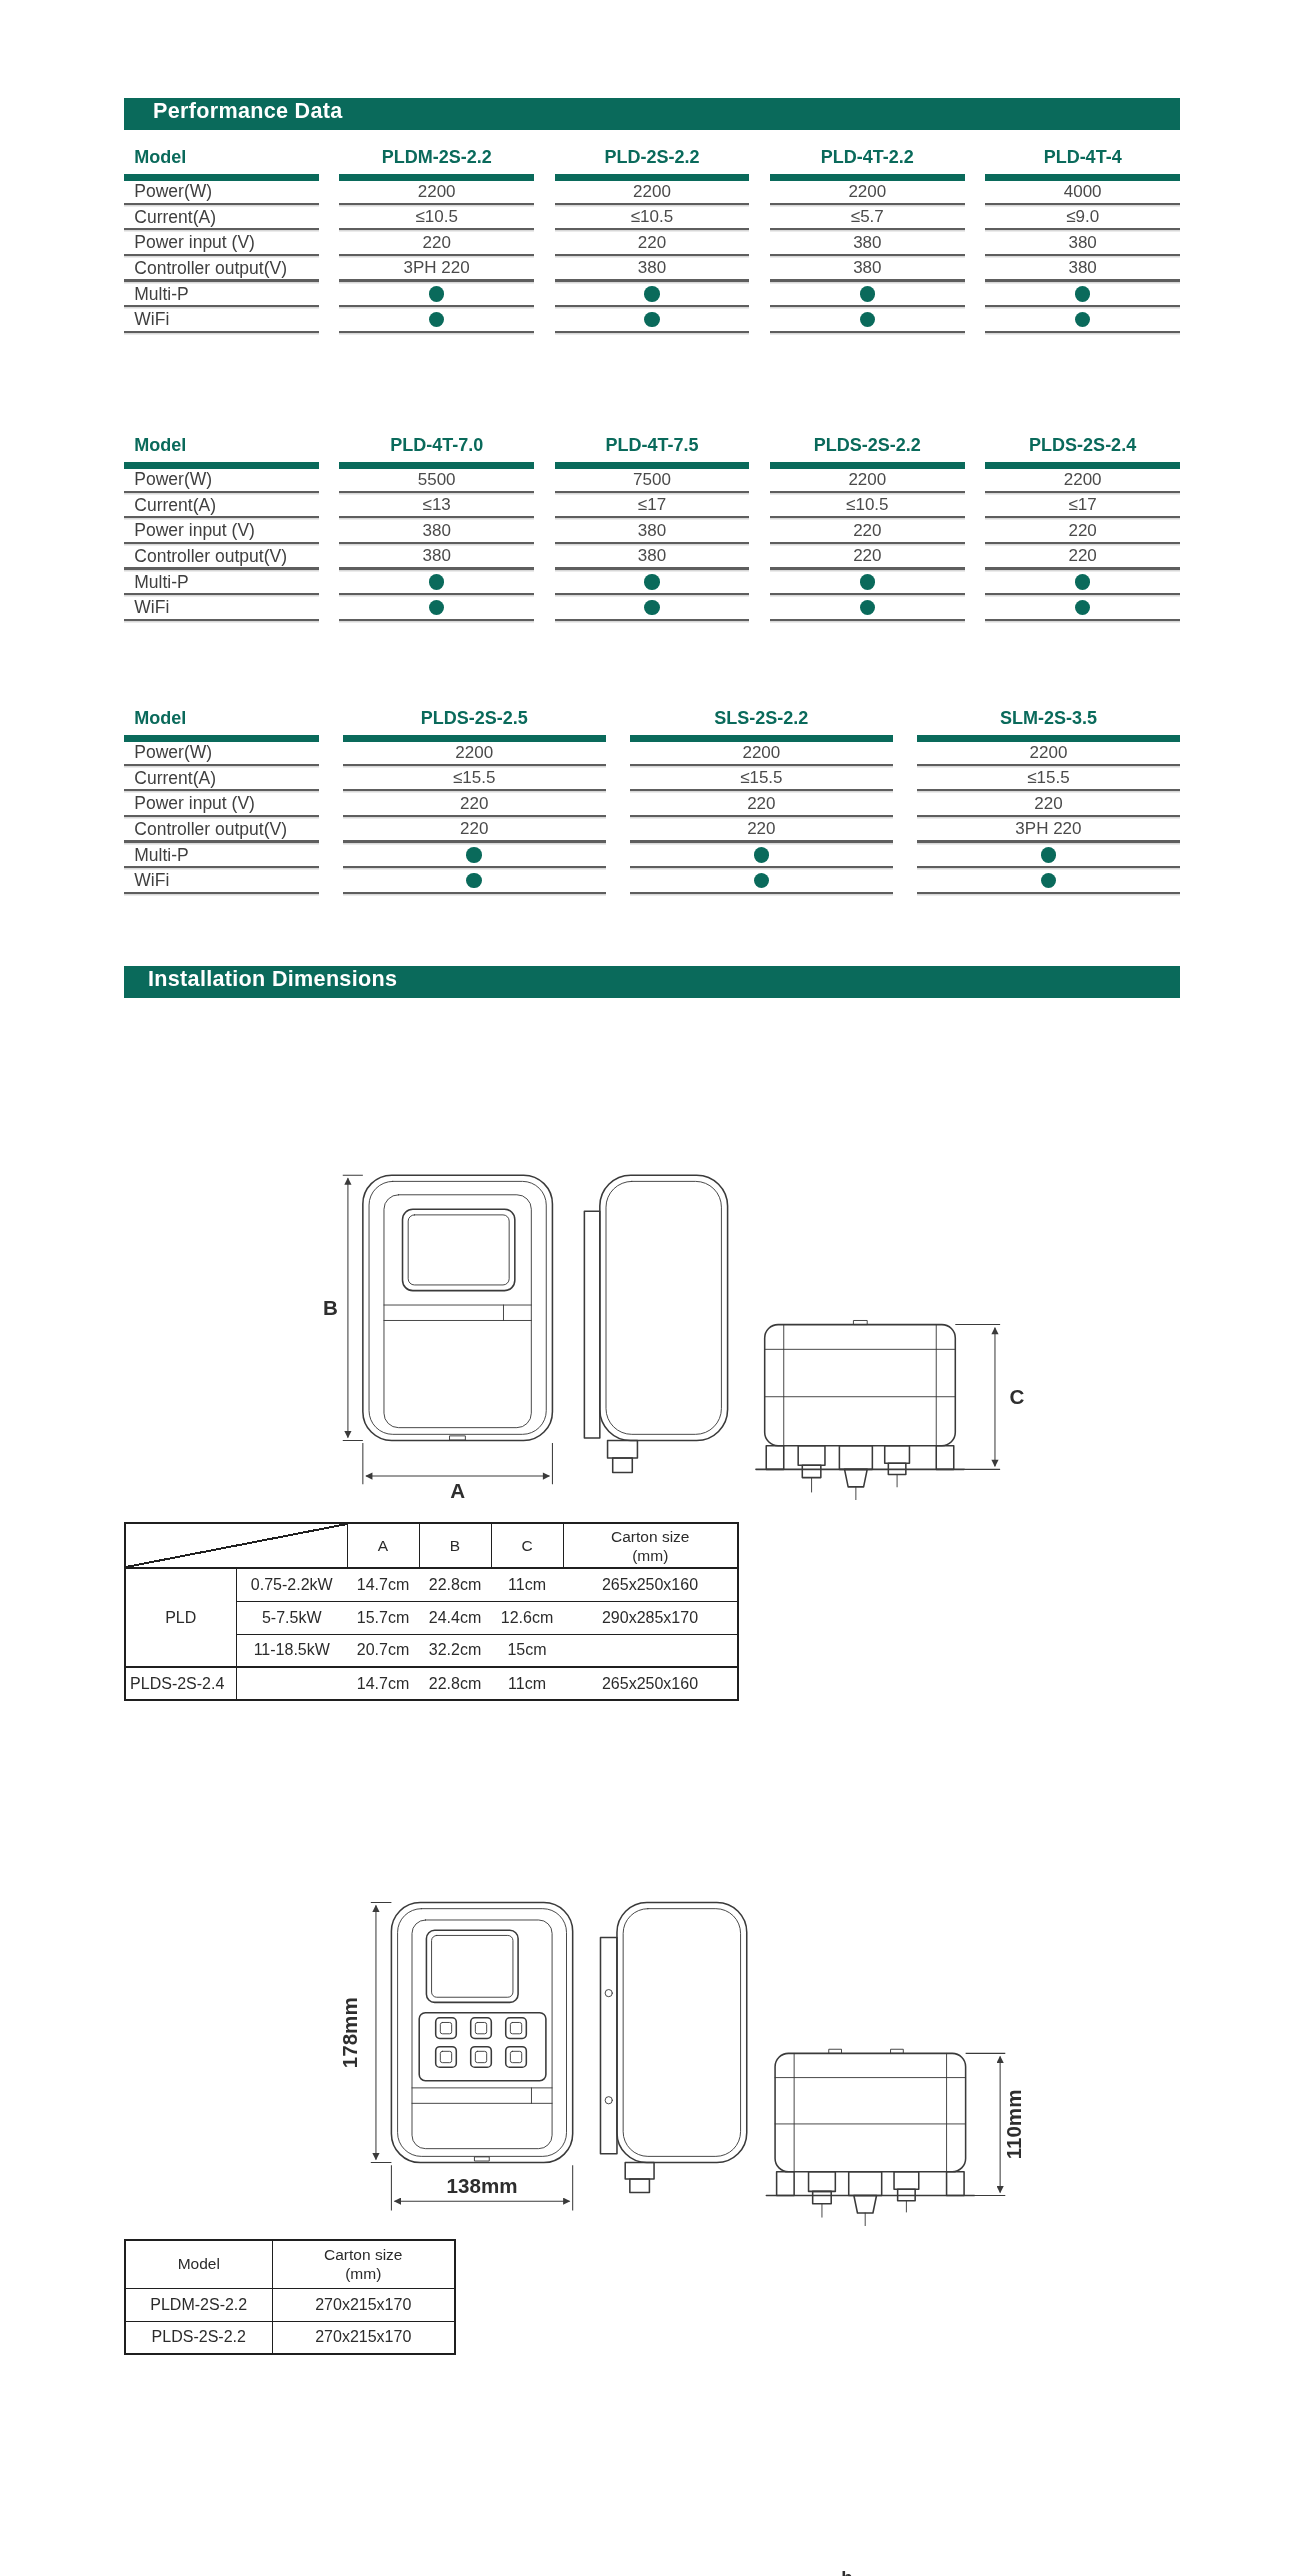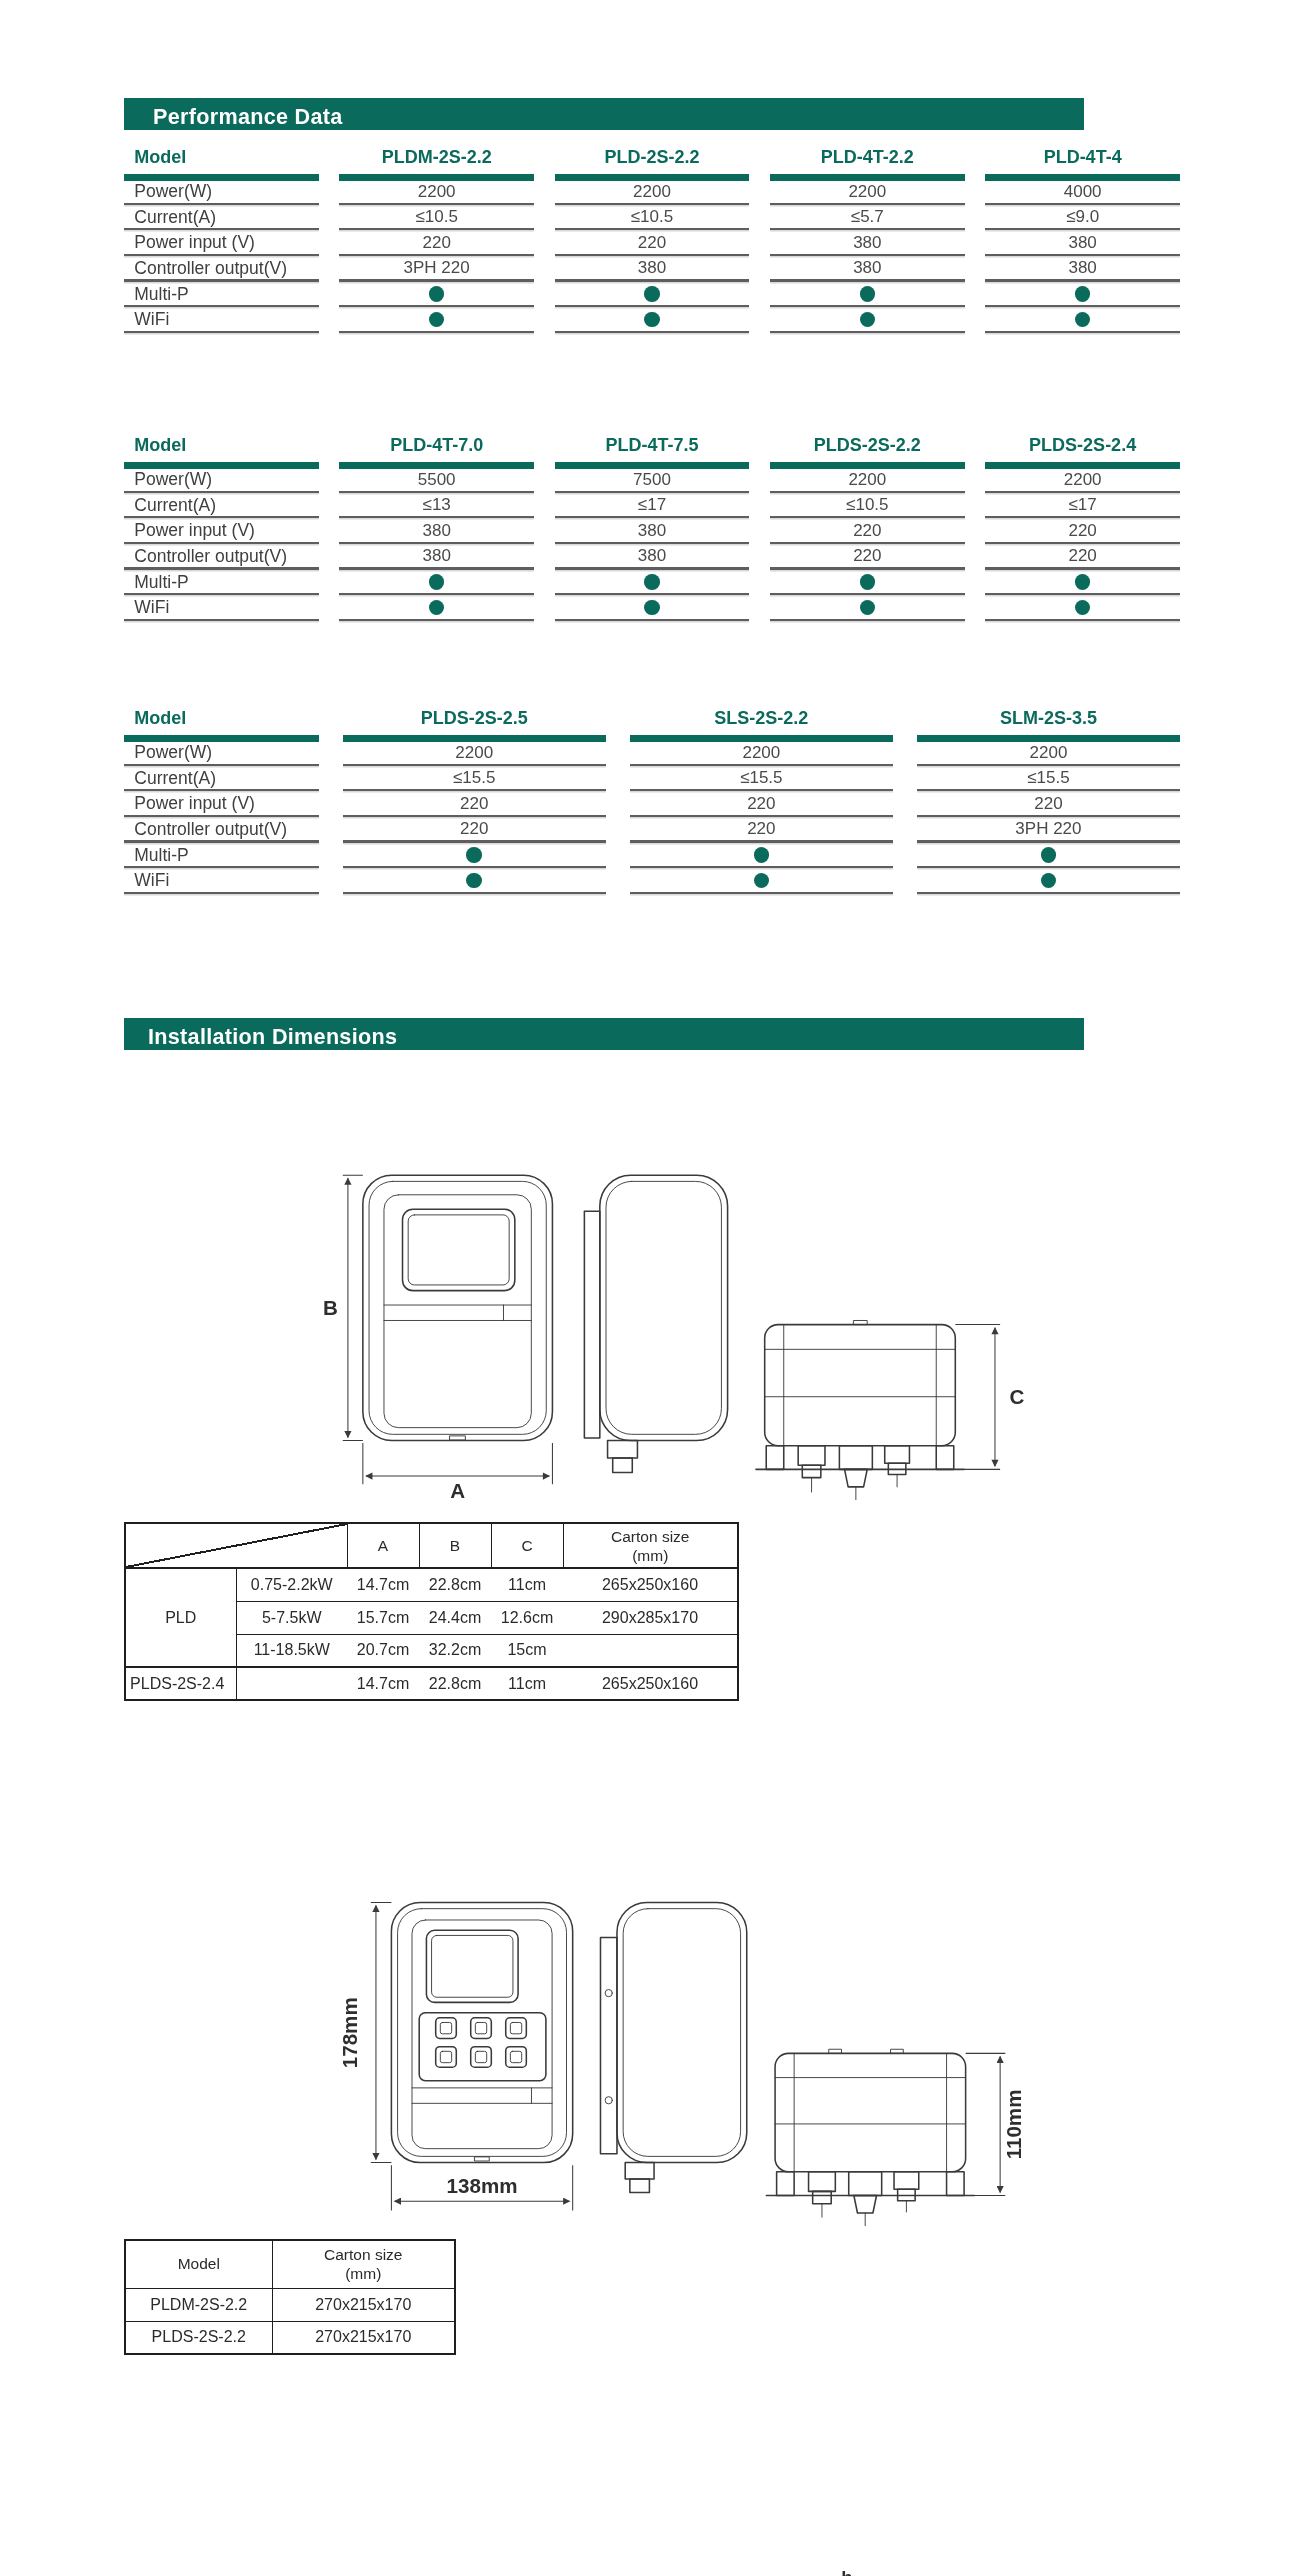--- a/index.html
+++ b/index.html
@@ -1,22 +1,22 @@
 <!DOCTYPE html>
 <html style="font-size:8.2px"><head>
 <meta charset="utf-8">
 <style>
   html,body{margin:0;padding:0;}
   body{width:1298px;height:4068px;background:#ffffff;font-family:"Liberation Sans",sans-serif;color:#3f3f3f;}
   #page{position:relative;width:1298px;height:4068px;overflow:hidden;background:#fff;}
   .abs{position:absolute;}
 
   
-  .secbar{position:absolute;left:124px;width:960px;height:32px;background:#0a6a5b;color:#ffffff;
-          display:flex;align-items:flex-end;box-sizing:border-box;padding-left:29px;
+  .secbar{position:absolute;left:124px;width:1056px;height:32px;background:#0a6a5b;color:#ffffff;
+          display:flex;align-items:flex-start;box-sizing:border-box;padding-left:29px;
           font-size:21.6px;font-weight:bold;letter-spacing:0.3px;}
 
   
   .ptable{position:absolute;left:124px;width:1056px;}
   .prow{display:grid;grid-template-columns:repeat(5,1fr);column-gap:20.6px;}
   .ptable.c3 .prow{grid-template-columns:.74fr 1fr 1fr 1fr;column-gap:24px;}
   .phead{height:34px;align-items:center;}
   .pcell{box-sizing:border-box;}
   .plab{font-size:17.5px;color:#3f3f3f;padding-left:10.3px;text-align:left;}
   .pmodelh{color:#0a6a5b;font-weight:bold;font-size:18px;}
@@ -391,21 +391,21 @@
         </div>
         <div class="prow psep">
           <div class="pline"></div>
           <div class="pline"></div>
           <div class="pline"></div>
           <div class="pline"></div>
         </div>
       </div>
     </div>
 
-  <div class="secbar" style="top:1018px;padding-left:24px;">
+  <div class="secbar" style="top:966px;padding-left:24px;">
     <span>Installation Dimensions</span>
   </div>
 
   <svg class="abs" style="left:283px;top:1108px;" width="747" height="392" viewBox="0 0 1450 760">
     <defs>
       <marker id="ar1" viewBox="0 0 10 10" refX="9" refY="5" markerWidth="9" markerHeight="7" orient="auto-start-reverse">
         <path d="M0 0 L10 5 L0 10 z" fill="#3a3a3a"></path>
       </marker>
     </defs>
     <g class="ln">

